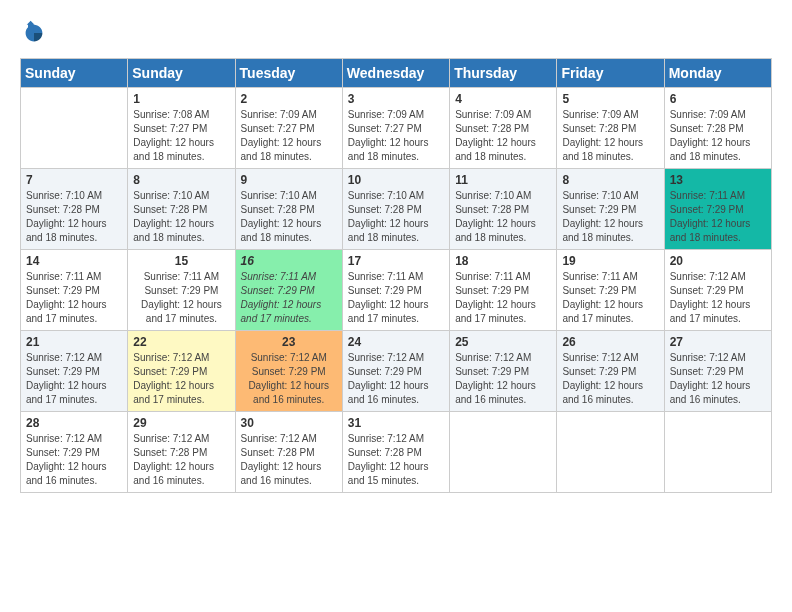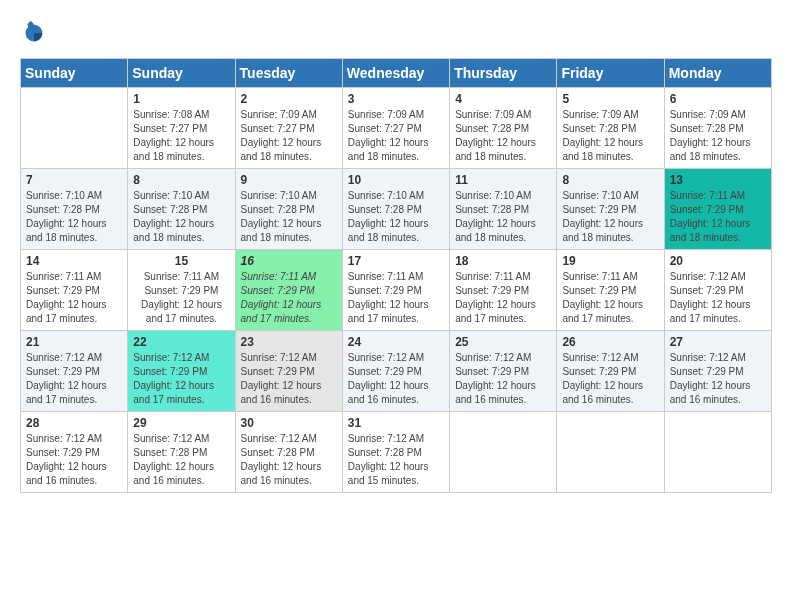--- a/index.html
+++ b/index.html
@@ -254,27 +254,27 @@
 Daylight: 12 hours and 17 minutes.</div>
         </td>
       </tr>
       <tr>
         <td style="background-color: rgb(240, 244, 248);">
           <span class="day-number">21</span>
           <div class="day-info" style="white-space: pre-line;">Sunrise: 7:12 AM
 Sunset: 7:29 PM
 Daylight: 12 hours and 17 minutes.</div>
         </td>
-        <td style="background-color: #5eead4; margin-top: 36px;">
+        <td style="background-color: #fef9c3; margin-top: 36px;">
           <span class="day-number">22</span>
           <div class="day-info" style="white-space: pre-line;">Sunrise: 7:12 AM
 Sunset: 7:29 PM
 Daylight: 12 hours and 17 minutes.</div>
         </td>
-        <td style="background-color: #e5e5e5;">
+        <td style="background-color: #fdba74; text-align: center;">
           <span class="day-number">23</span>
           <div class="day-info" style="white-space: pre-line;">Sunrise: 7:12 AM
 Sunset: 7:29 PM
 Daylight: 12 hours and 16 minutes.</div>
         </td>
         <td style="background-color: rgb(240, 244, 248);">
           <span class="day-number">24</span>
           <div class="day-info" style="white-space: pre-line;">Sunrise: 7:12 AM
 Sunset: 7:29 PM
 Daylight: 12 hours and 16 minutes.</div>

